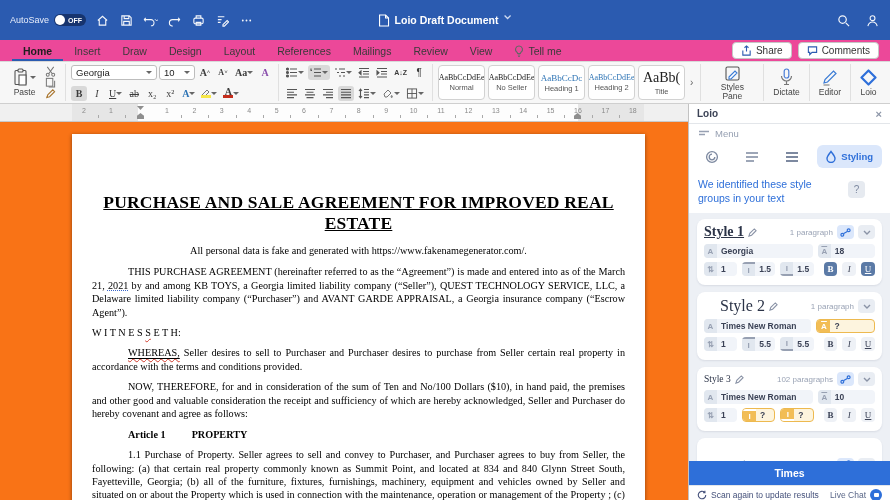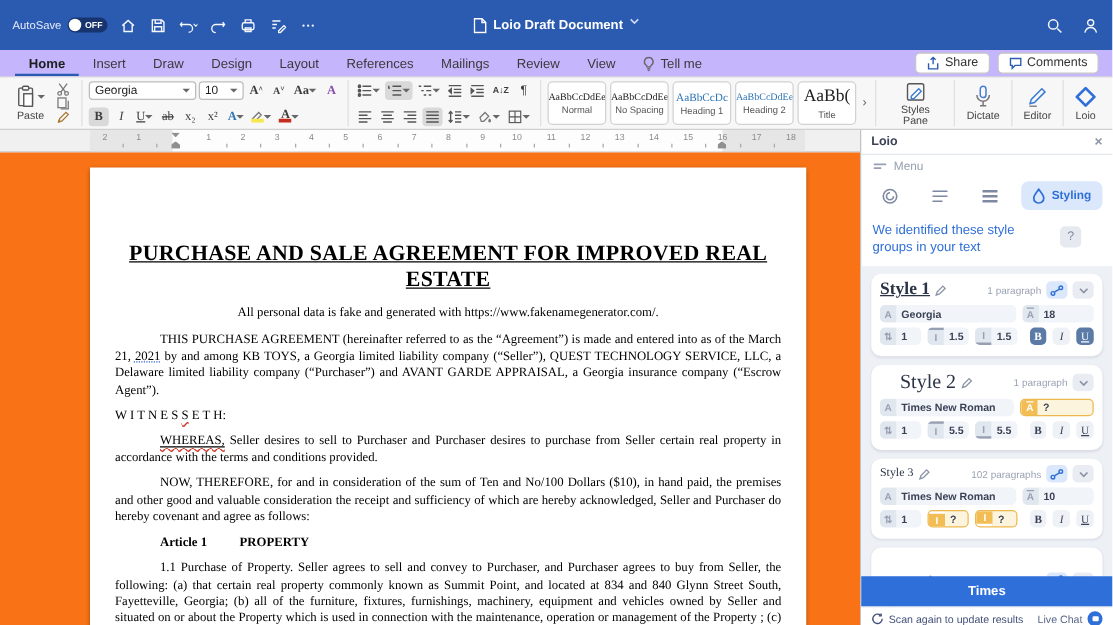--- a/index.html
+++ b/index.html
@@ -12,21 +12,21 @@
   .tb-left { display:flex; align-items:center; gap:9px; }
   .autosave { display:flex; align-items:center; gap:5px; font-size:9px; color:#e8eefb; }
   .toggle { width:32px; height:12px; background:#17346e; border-radius:6px; display:flex; align-items:center; padding:1px 3px 1px 1px; gap:3px; }
   .toggle .knob { width:10px; height:10px; background:#fff; border-radius:50%; }
   .toggle .state { font-size:7px; font-weight:bold; color:#fff; }
   .tb-icon { width:15px; height:15px; display:flex; align-items:center; justify-content:center; color:#fff; opacity:.95; }
   .tb-title { position:absolute; left:50%; transform:translateX(-50%); display:flex; align-items:flex-start; gap:5px; font-size:10.5px; font-weight:bold; color:#fff; }
   .tb-right { margin-left:auto; display:flex; align-items:center; gap:14px; }
 
   
-  .tabsrow { height:22px; background:#c4b5fd; border-bottom:1px solid #d9d9d9; display:flex; align-items:stretch; padding:0 8px 0 12px; font-size:10.5px; color:#3a3a3a; }
+  .tabsrow { height:22px; background:#ec4899; border-bottom:1px solid #d9d9d9; display:flex; align-items:stretch; padding:0 8px 0 12px; font-size:10.5px; color:#3a3a3a; }
   .tab { display:flex; align-items:center; padding:0 11px; cursor:default; }
   .tab.active { font-weight:bold; color:#1f1f1f; box-shadow:inset 0 -2px 0 #2b5bb0; }
   .tab.tellme { display:flex; gap:4px; align-items:center; }
   .tabsrow .spacer { flex:1; }
   .pillbtn { display:flex; align-items:center; gap:4px; border:1px solid #c6c6c6; background:#fff; border-radius:4px; padding:1px 8px; margin:2px 3px; font-size:10px; color:#333; }
 
   
   .ribbon { height:42px; background:#f7f7f7; border-bottom:1px solid #cfcfcf; display:flex; align-items:stretch; padding:2px 4px; }
   .rgroup { display:flex; align-items:center; padding:0 5px; border-right:1px solid #e0e0e0; }
   .rgroup:last-child { border-right:none; }
@@ -437,21 +437,21 @@
     </div>
   </div>
 
   <div class="rgroup gallery">
     <span class="gcard">
         <span class="gsample">AaBbCcDdEe</span>
         <span class="glabel">Normal</span>
       </span>
     <span class="gcard">
         <span class="gsample">AaBbCcDdEe</span>
-        <span class="glabel">No Spacing</span>
+        <span class="glabel">No Seller</span>
       </span>
     <span class="gcard">
         <span class="gsample h1">AaBbCcDc</span>
         <span class="glabel">Heading 1</span>
       </span>
     <span class="gcard">
         <span class="gsample h2">AaBbCcDdEe</span>
         <span class="glabel">Heading 2</span>
       </span>
     <span class="gcard">

